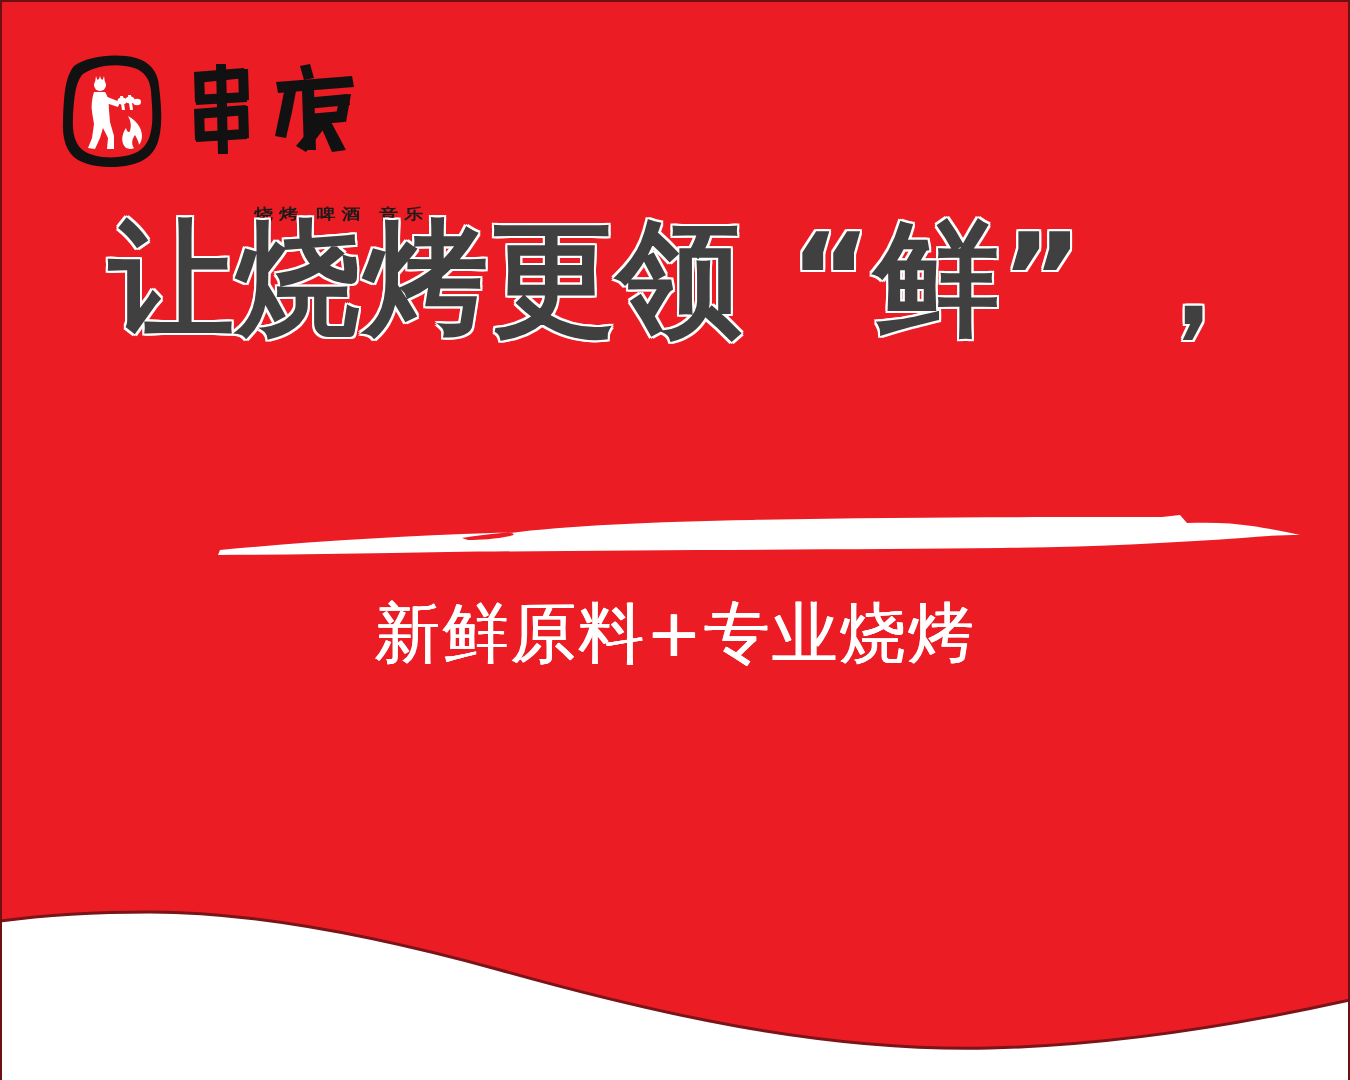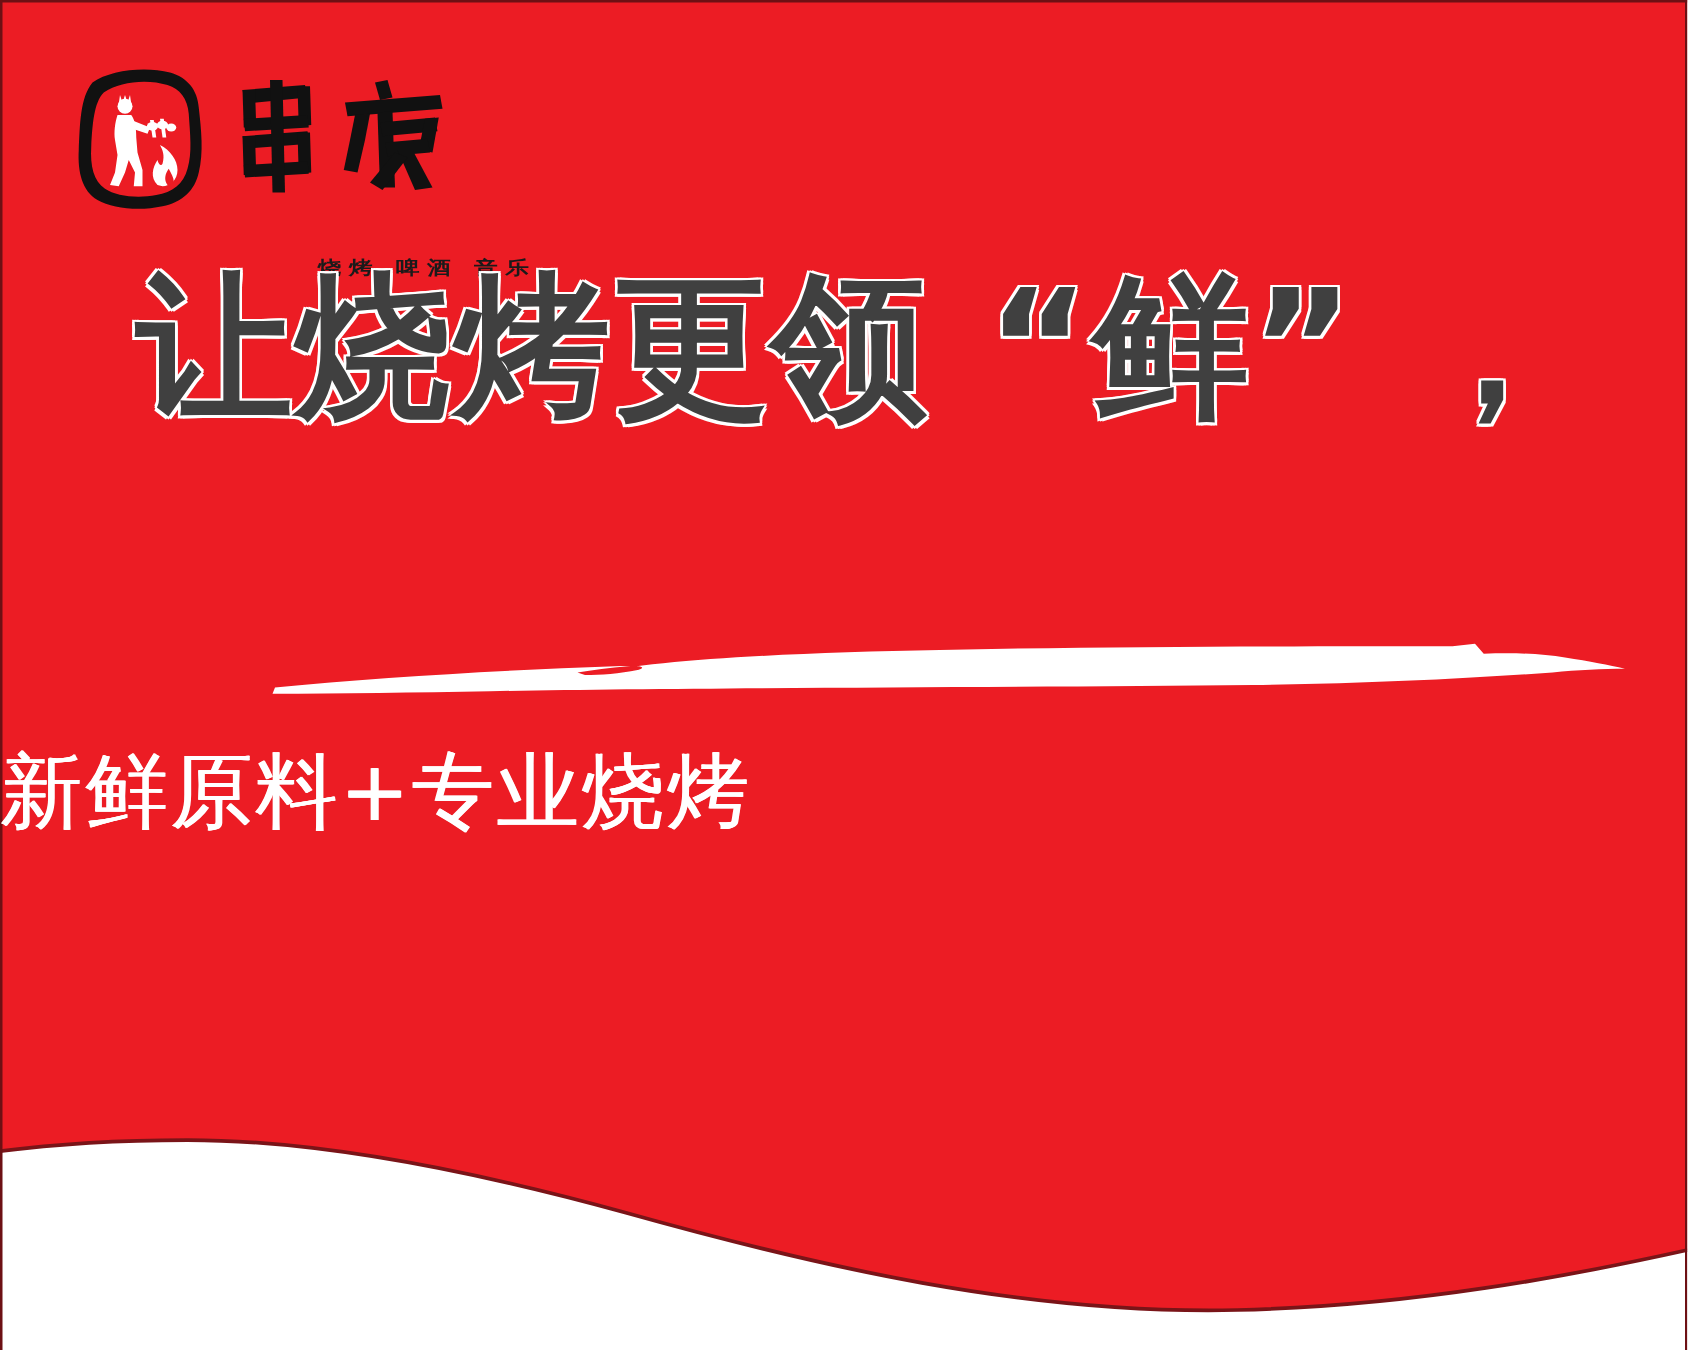--- a/index.html
+++ b/index.html
@@ -93,20 +93,21 @@
     position:absolute;
     left:212px; top:498px;
     width:1090px; height:70px;
   }
 
   
   #subtitle {
     position:absolute;
     left:0; top:596px;
     width:1350px;
+    text-align:center;
     color:#ffffff;
     font-size:66px;
     line-height:76px;
     letter-spacing:2px;
     white-space:nowrap;
     font-family:"DejaVu Sans", sans-serif;
     text-shadow:0.5px 0 0 #fff, -0.5px 0 0 #fff;
   }
 </style>
 </head>

